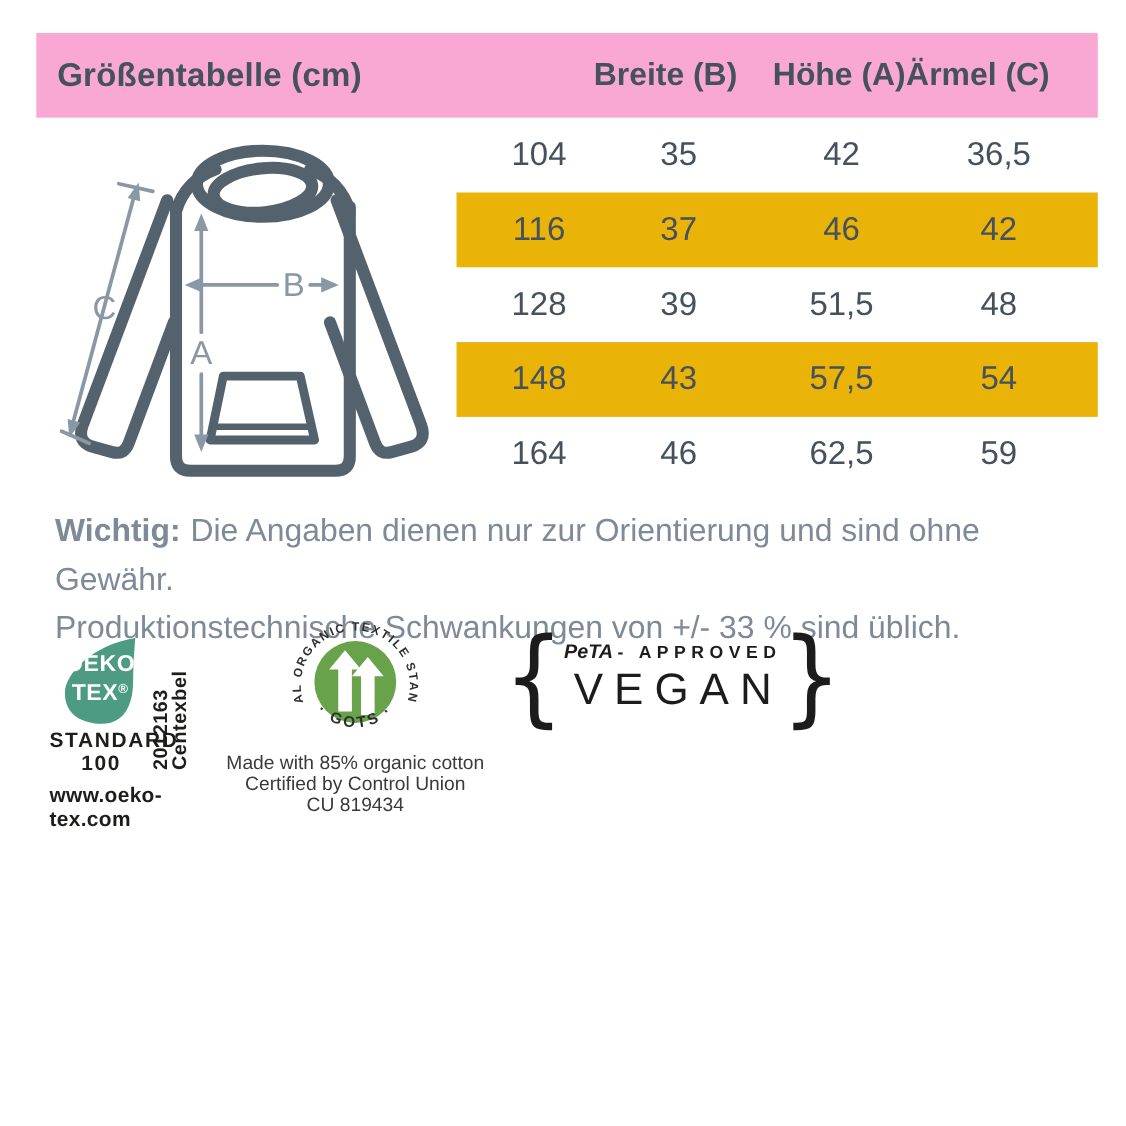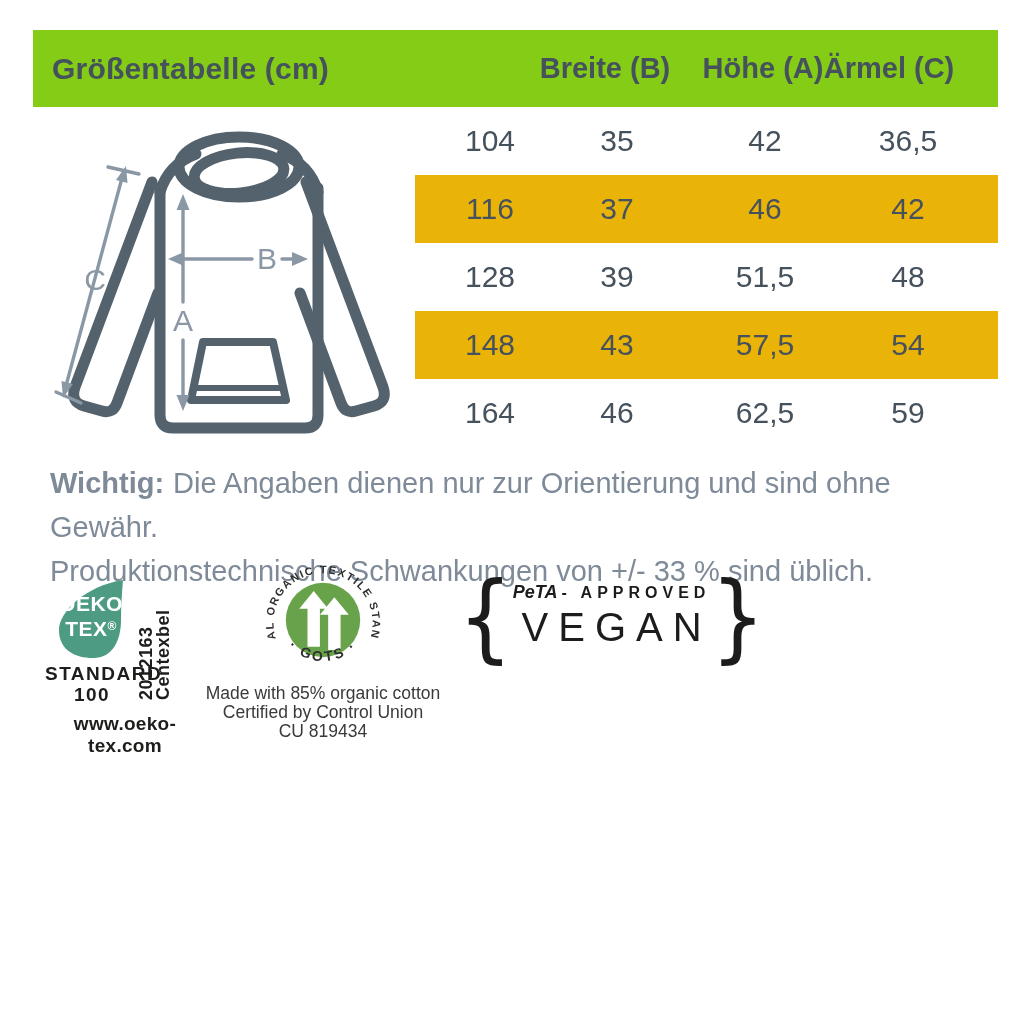--- a/index.html
+++ b/index.html
@@ -3,21 +3,21 @@
 <meta charset="utf-8">
 <style>
   html,body{margin:0;padding:0;background:#fff;}
   #canvas{
     position:relative;width:1024px;height:1024px;background:#ffffff;
     font-family:"Liberation Sans","DejaVu Sans",sans-serif;overflow:hidden;
   }
   
   .header-bar{
     position:absolute;left:33px;top:30px;width:965px;height:77px;
-    background:#84cc16;
+    background:#f9a8d4;
   }
   .header-title{
     position:absolute;left:19px;top:0;height:77px;display:flex;align-items:center;
     font-size:30px;font-weight:bold;color:#45515d;letter-spacing:.2px;
   }
   .col-head{
     position:absolute;top:0;height:77px;display:flex;align-items:center;
     font-size:29px;font-weight:bold;color:#45515d;transform:translateX(-50%);
     white-space:nowrap;
   }
@@ -52,21 +52,21 @@
     position:absolute;left:0px;top:93px;width:94px;text-align:center;
     font-size:19px;font-weight:bold;color:#1d1d1b;letter-spacing:1.5px;line-height:21px;
   }
   .oeko-vert{
     position:absolute;left:93px;top:56px;height:74px;
     writing-mode:vertical-rl;transform:rotate(180deg);
     font-size:18px;font-weight:bold;color:#1d1d1b;line-height:17px;letter-spacing:.5px;
     display:flex;align-items:center;
   }
   .oeko-site{
-    position:absolute;left:0px;top:143px;width:160px;text-align:center;
+    position:absolute;left:0px;top:143px;width:160px;text-align:left;
     font-size:19px;font-weight:bold;color:#1d1d1b;letter-spacing:.3px;
   }
   .gots{position:absolute;left:261px;top:558px;width:124px;}
   .gots-sub{
     position:absolute;left:-58px;top:126px;width:240px;text-align:center;
     font-size:17.5px;color:#3a3a3a;line-height:19px;
   }
   .peta{
     position:absolute;left:458px;top:566px;width:250px;height:100px;
     display:flex;align-items:center;justify-content:space-between;color:#1c1c1c;

